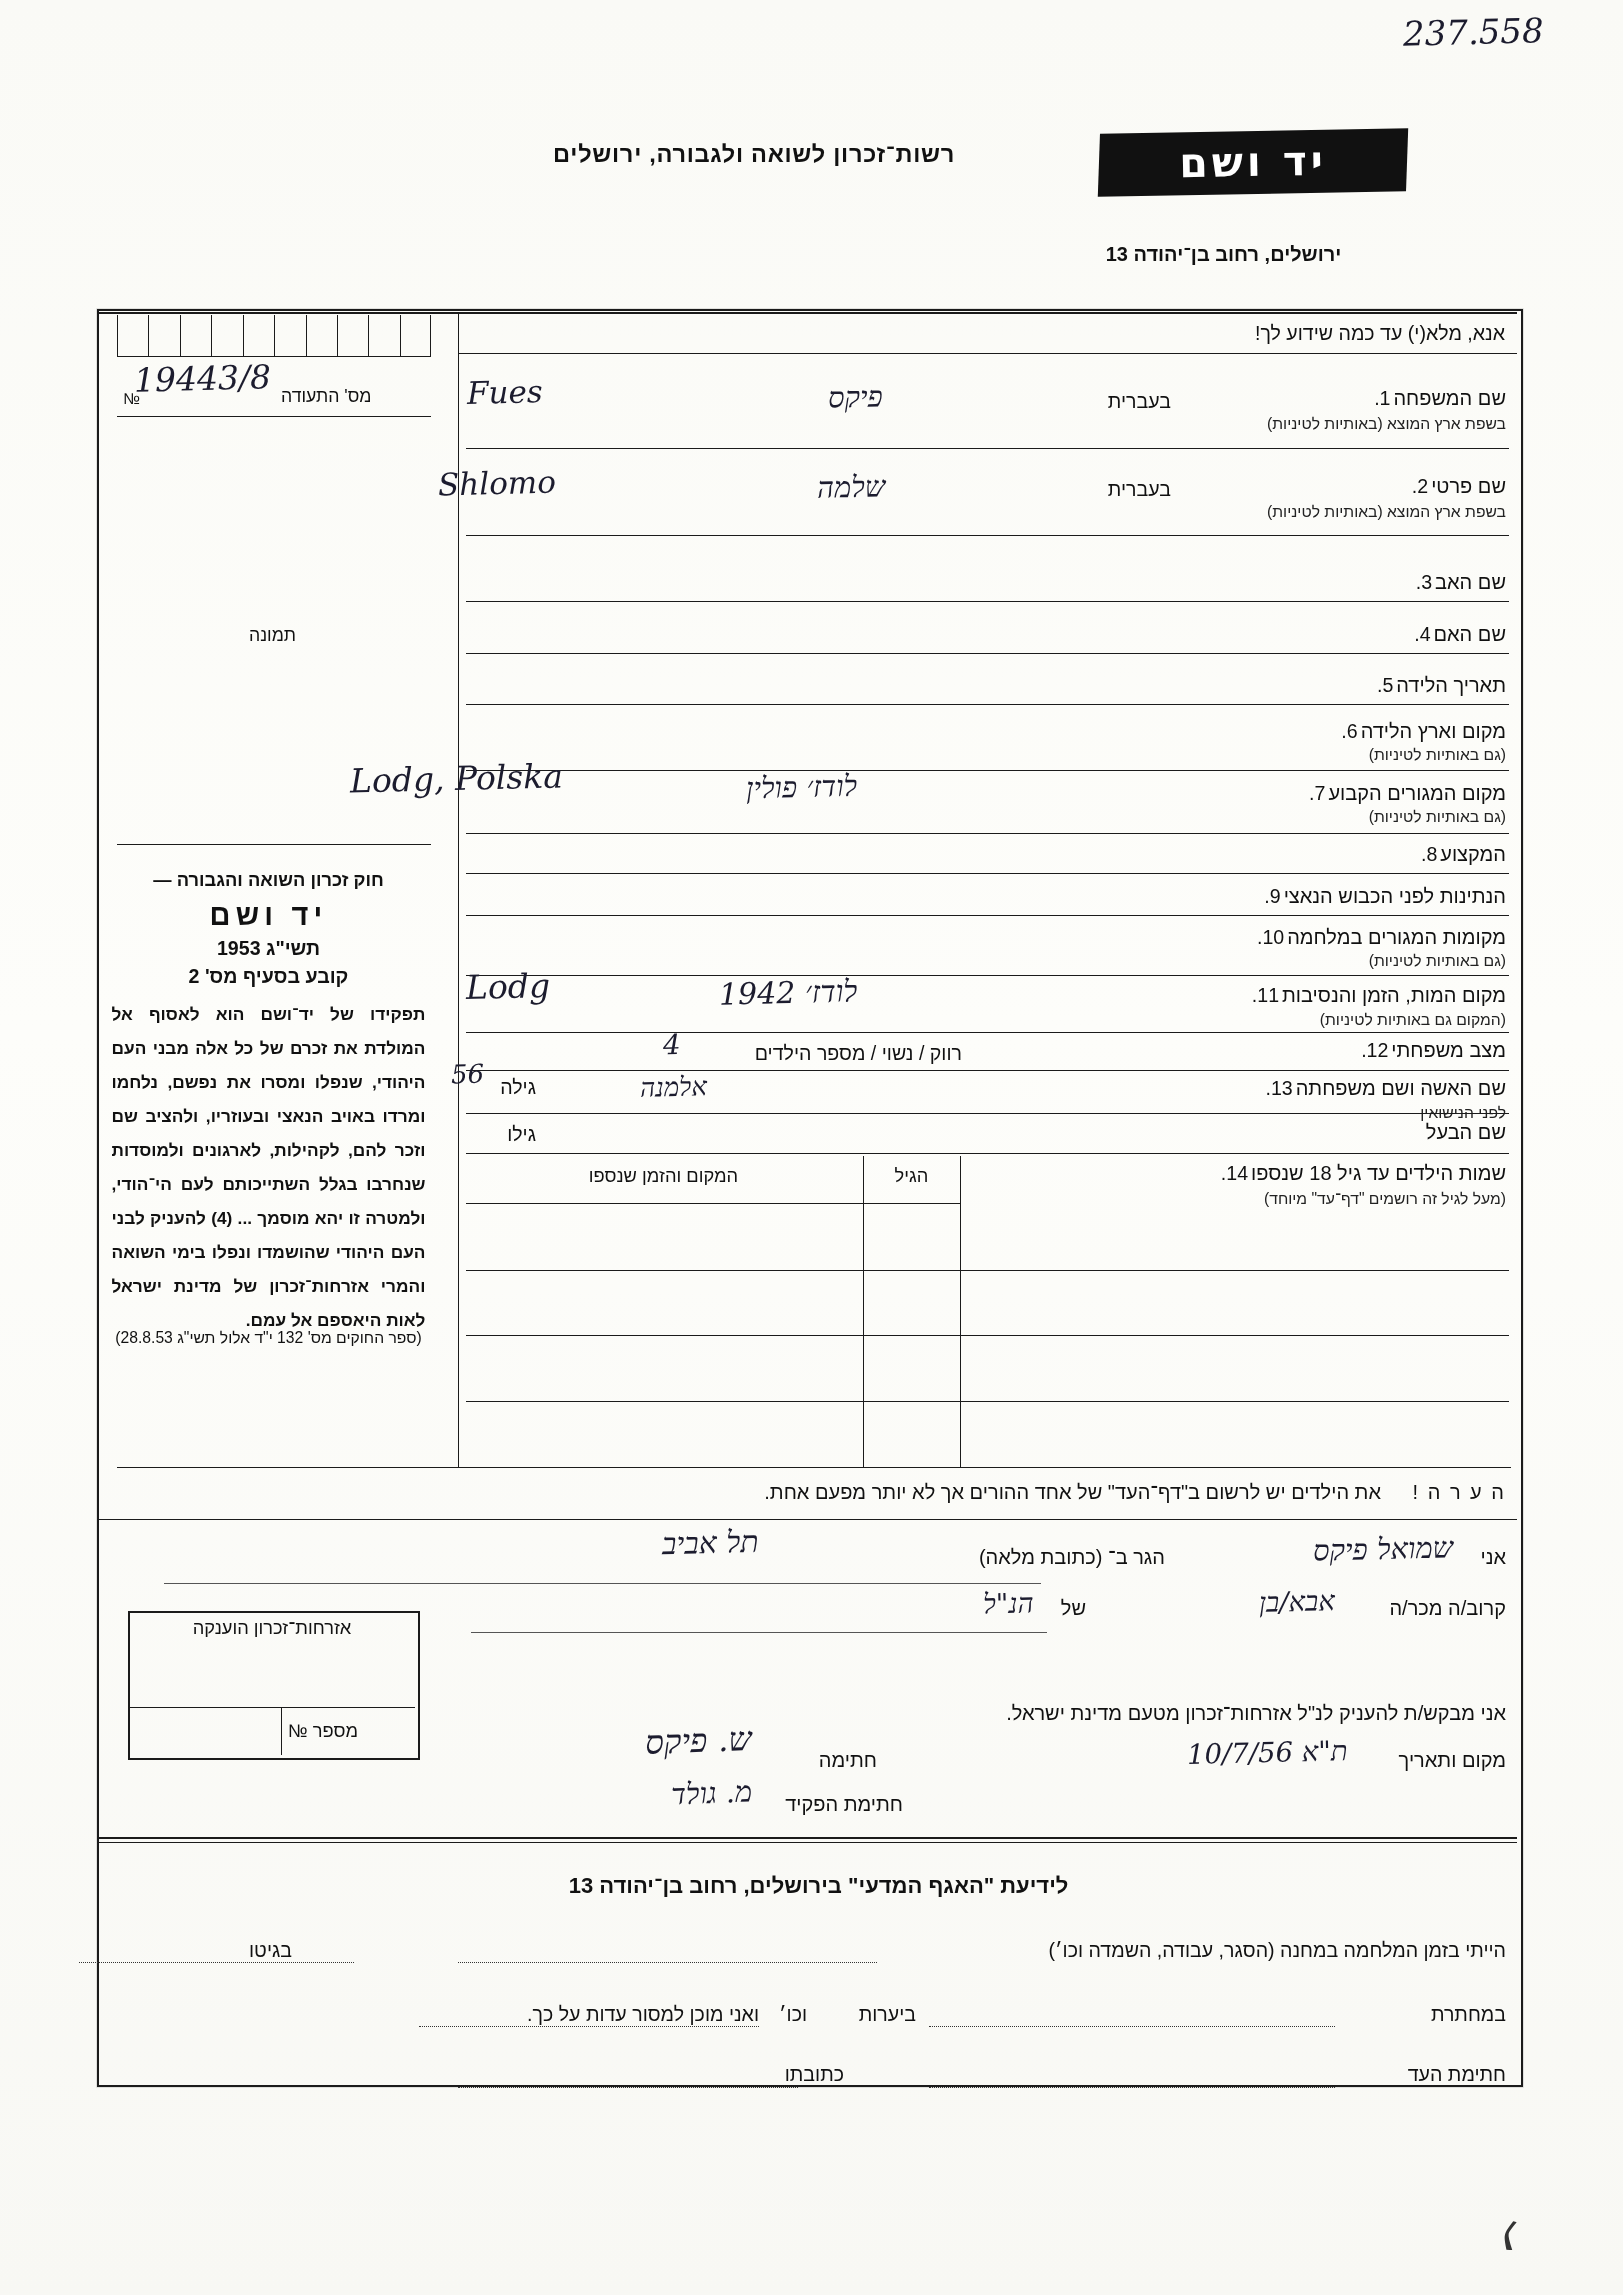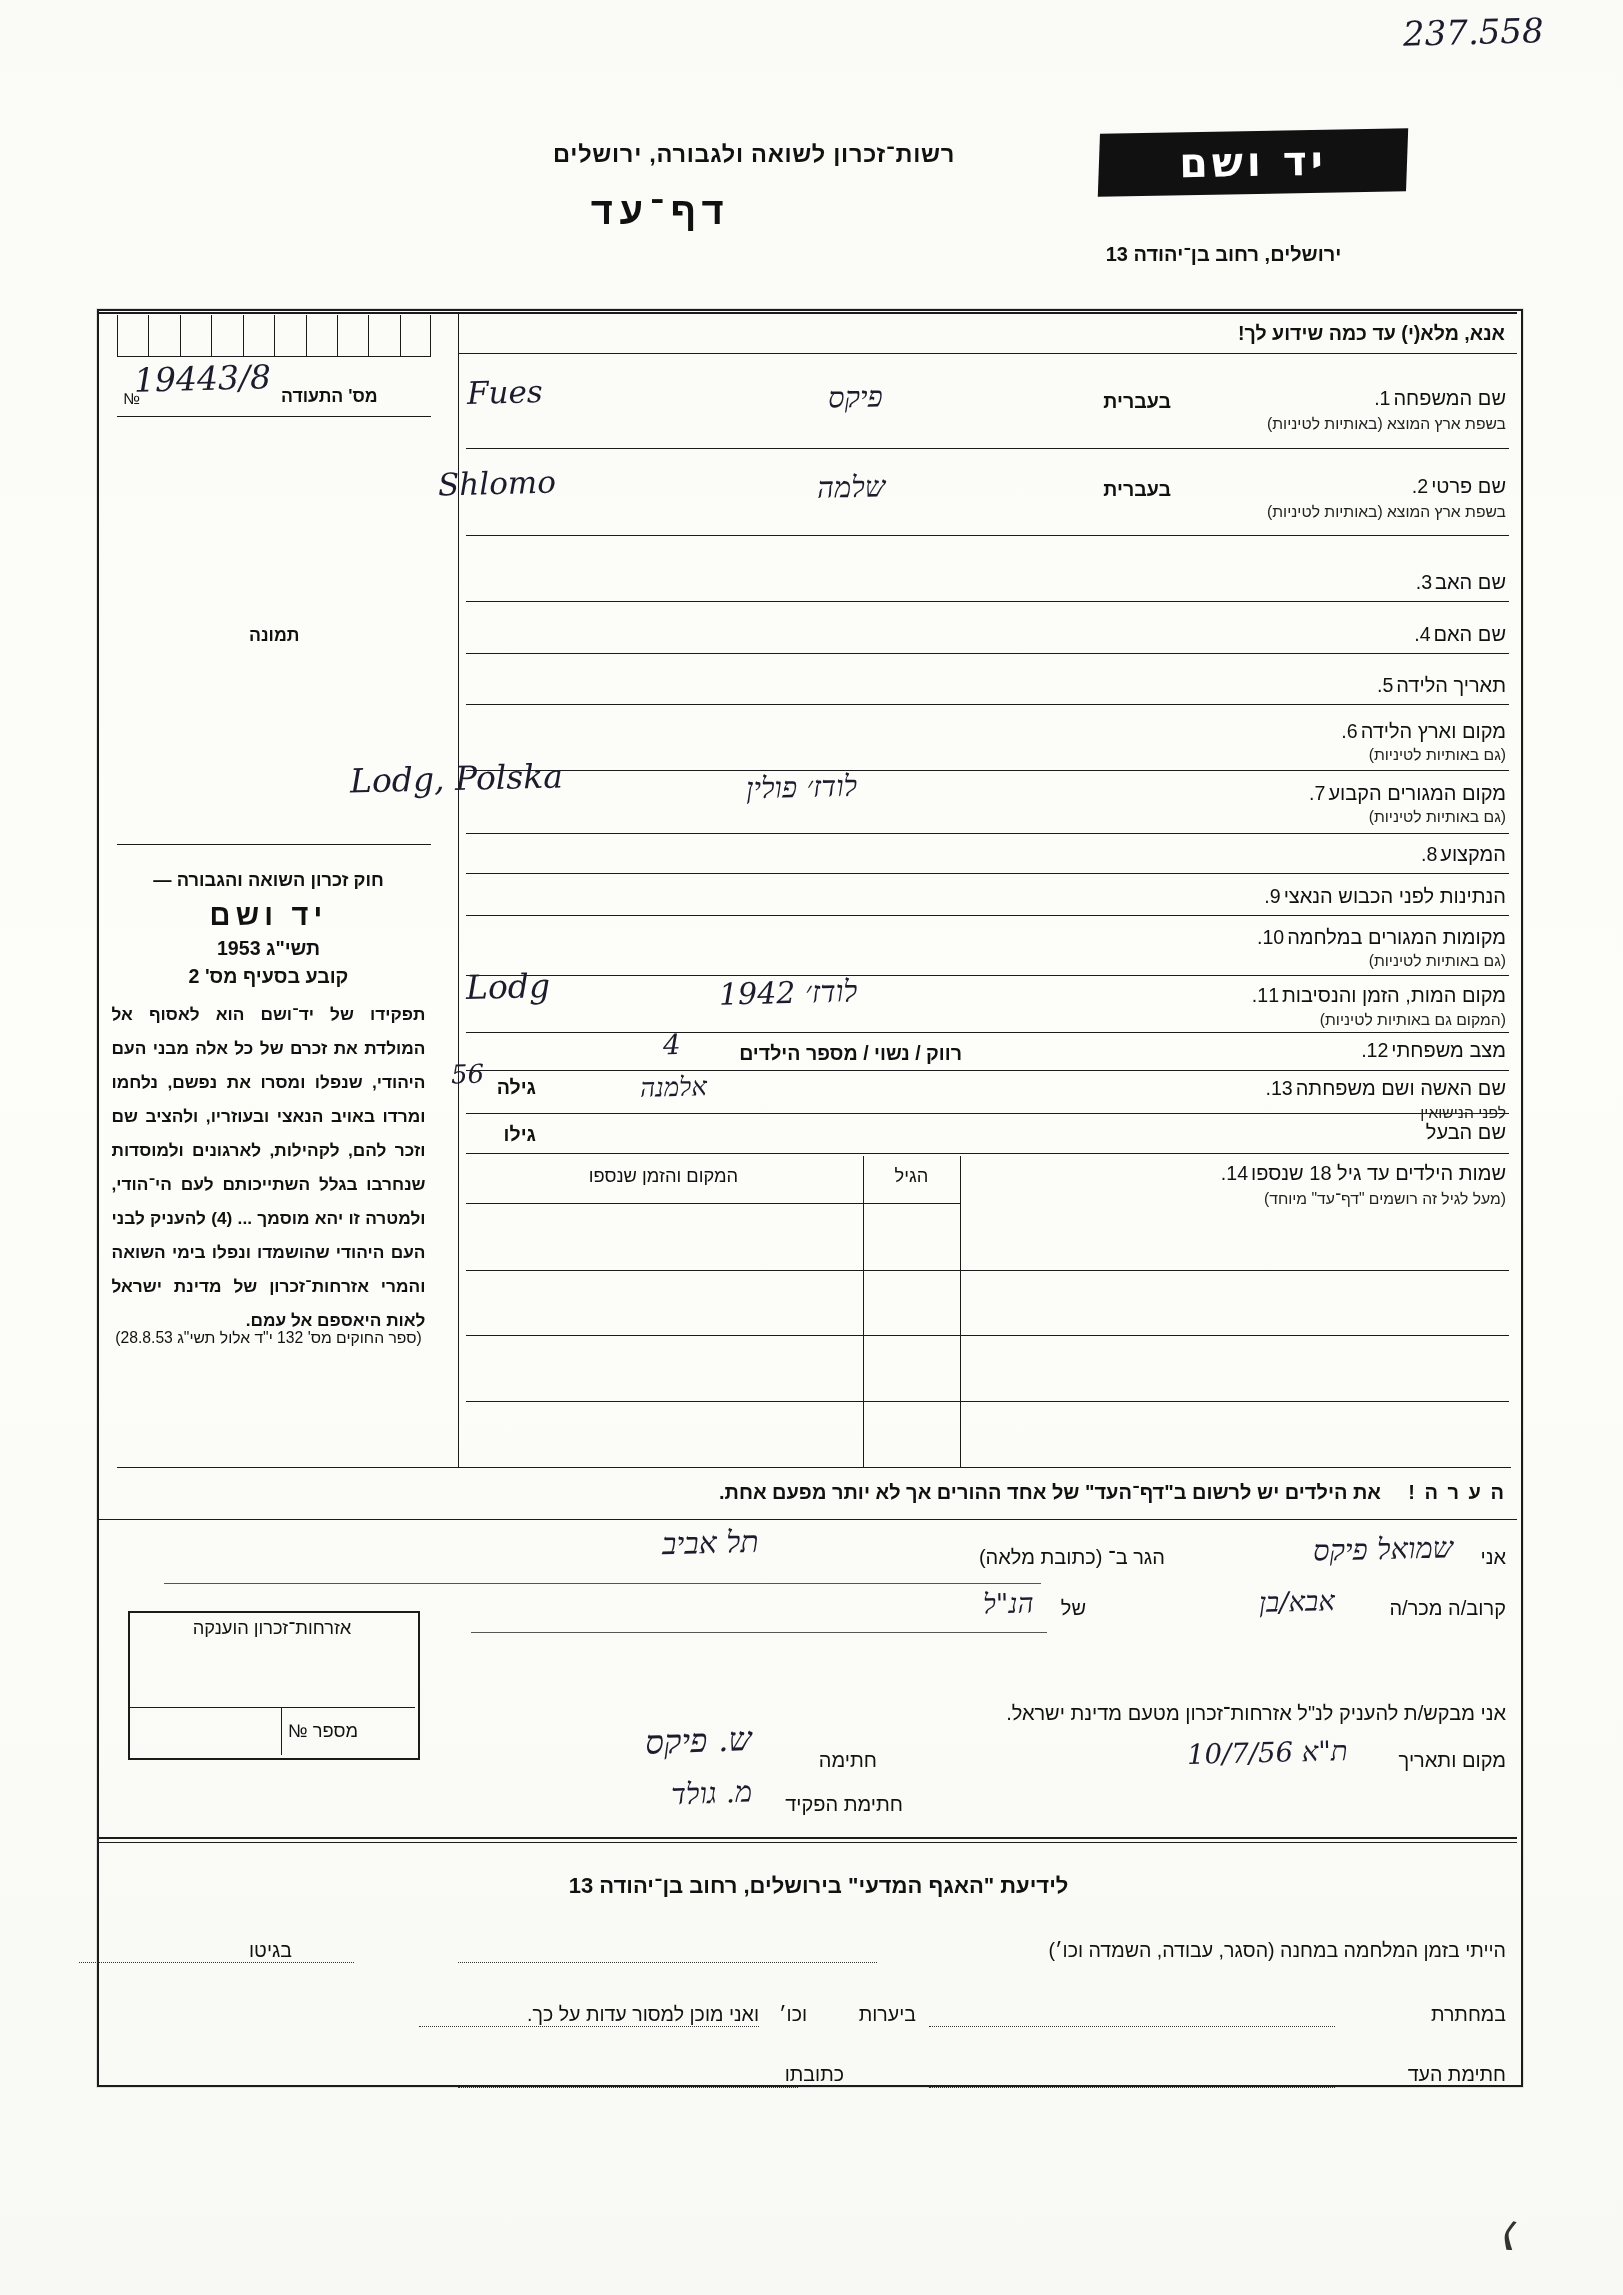--- a/index.html
+++ b/index.html
@@ -28,21 +28,21 @@
     white-space:nowrap;
   }
   .hand2{
     font-family:"DejaVu Serif", serif;
     font-style:italic;
     color:#1c1c2e;
     transform:rotate(-2.2deg);
     white-space:nowrap;
   }
   .heb{ direction:rtl; unicode-bidi:bidi-override; }
-  .rtl{ direction:rtl;font-weight:bold; }
+  .rtl{ direction:rtl; }
 
   
   #archive-number{
     position:absolute; top:11.8px; right:79px;
     font-size:34px;
   }
   #logo-box{
     position:absolute; top:131px; right:216px;
     width:308px; height:63px;
     background:#111;
@@ -184,21 +184,20 @@
 <div class="page">
   <div class="scan-tint"></div>
 
   <div id="archive-number" class="hand">237.558</div>
 
   <div id="logo-box"></div>
   <div id="logo-text" class="heb">יד ושם</div>
   <div id="logo-addr" class="rtl">ירושלים, רחוב בן־יהודה 13</div>
 
   <div id="org-title" class="rtl">רשות־זכרון לשואה ולגבורה, ירושלים</div>
-  <div id="form-title" class="rtl">דף־עד</div>
 
   <div id="frame"></div>
   <div id="frame-inner-top"></div>
 
   <div id="top-hint" class="rtl">אנא, מלא(י) עד כמה שידוע לך!</div>
 
   <div class="hline" style="left:458px; top:353px; width:1059px;"></div>
 
   <div class="vline" style="left:458px; top:312px; height:1156px;"></div>
 

